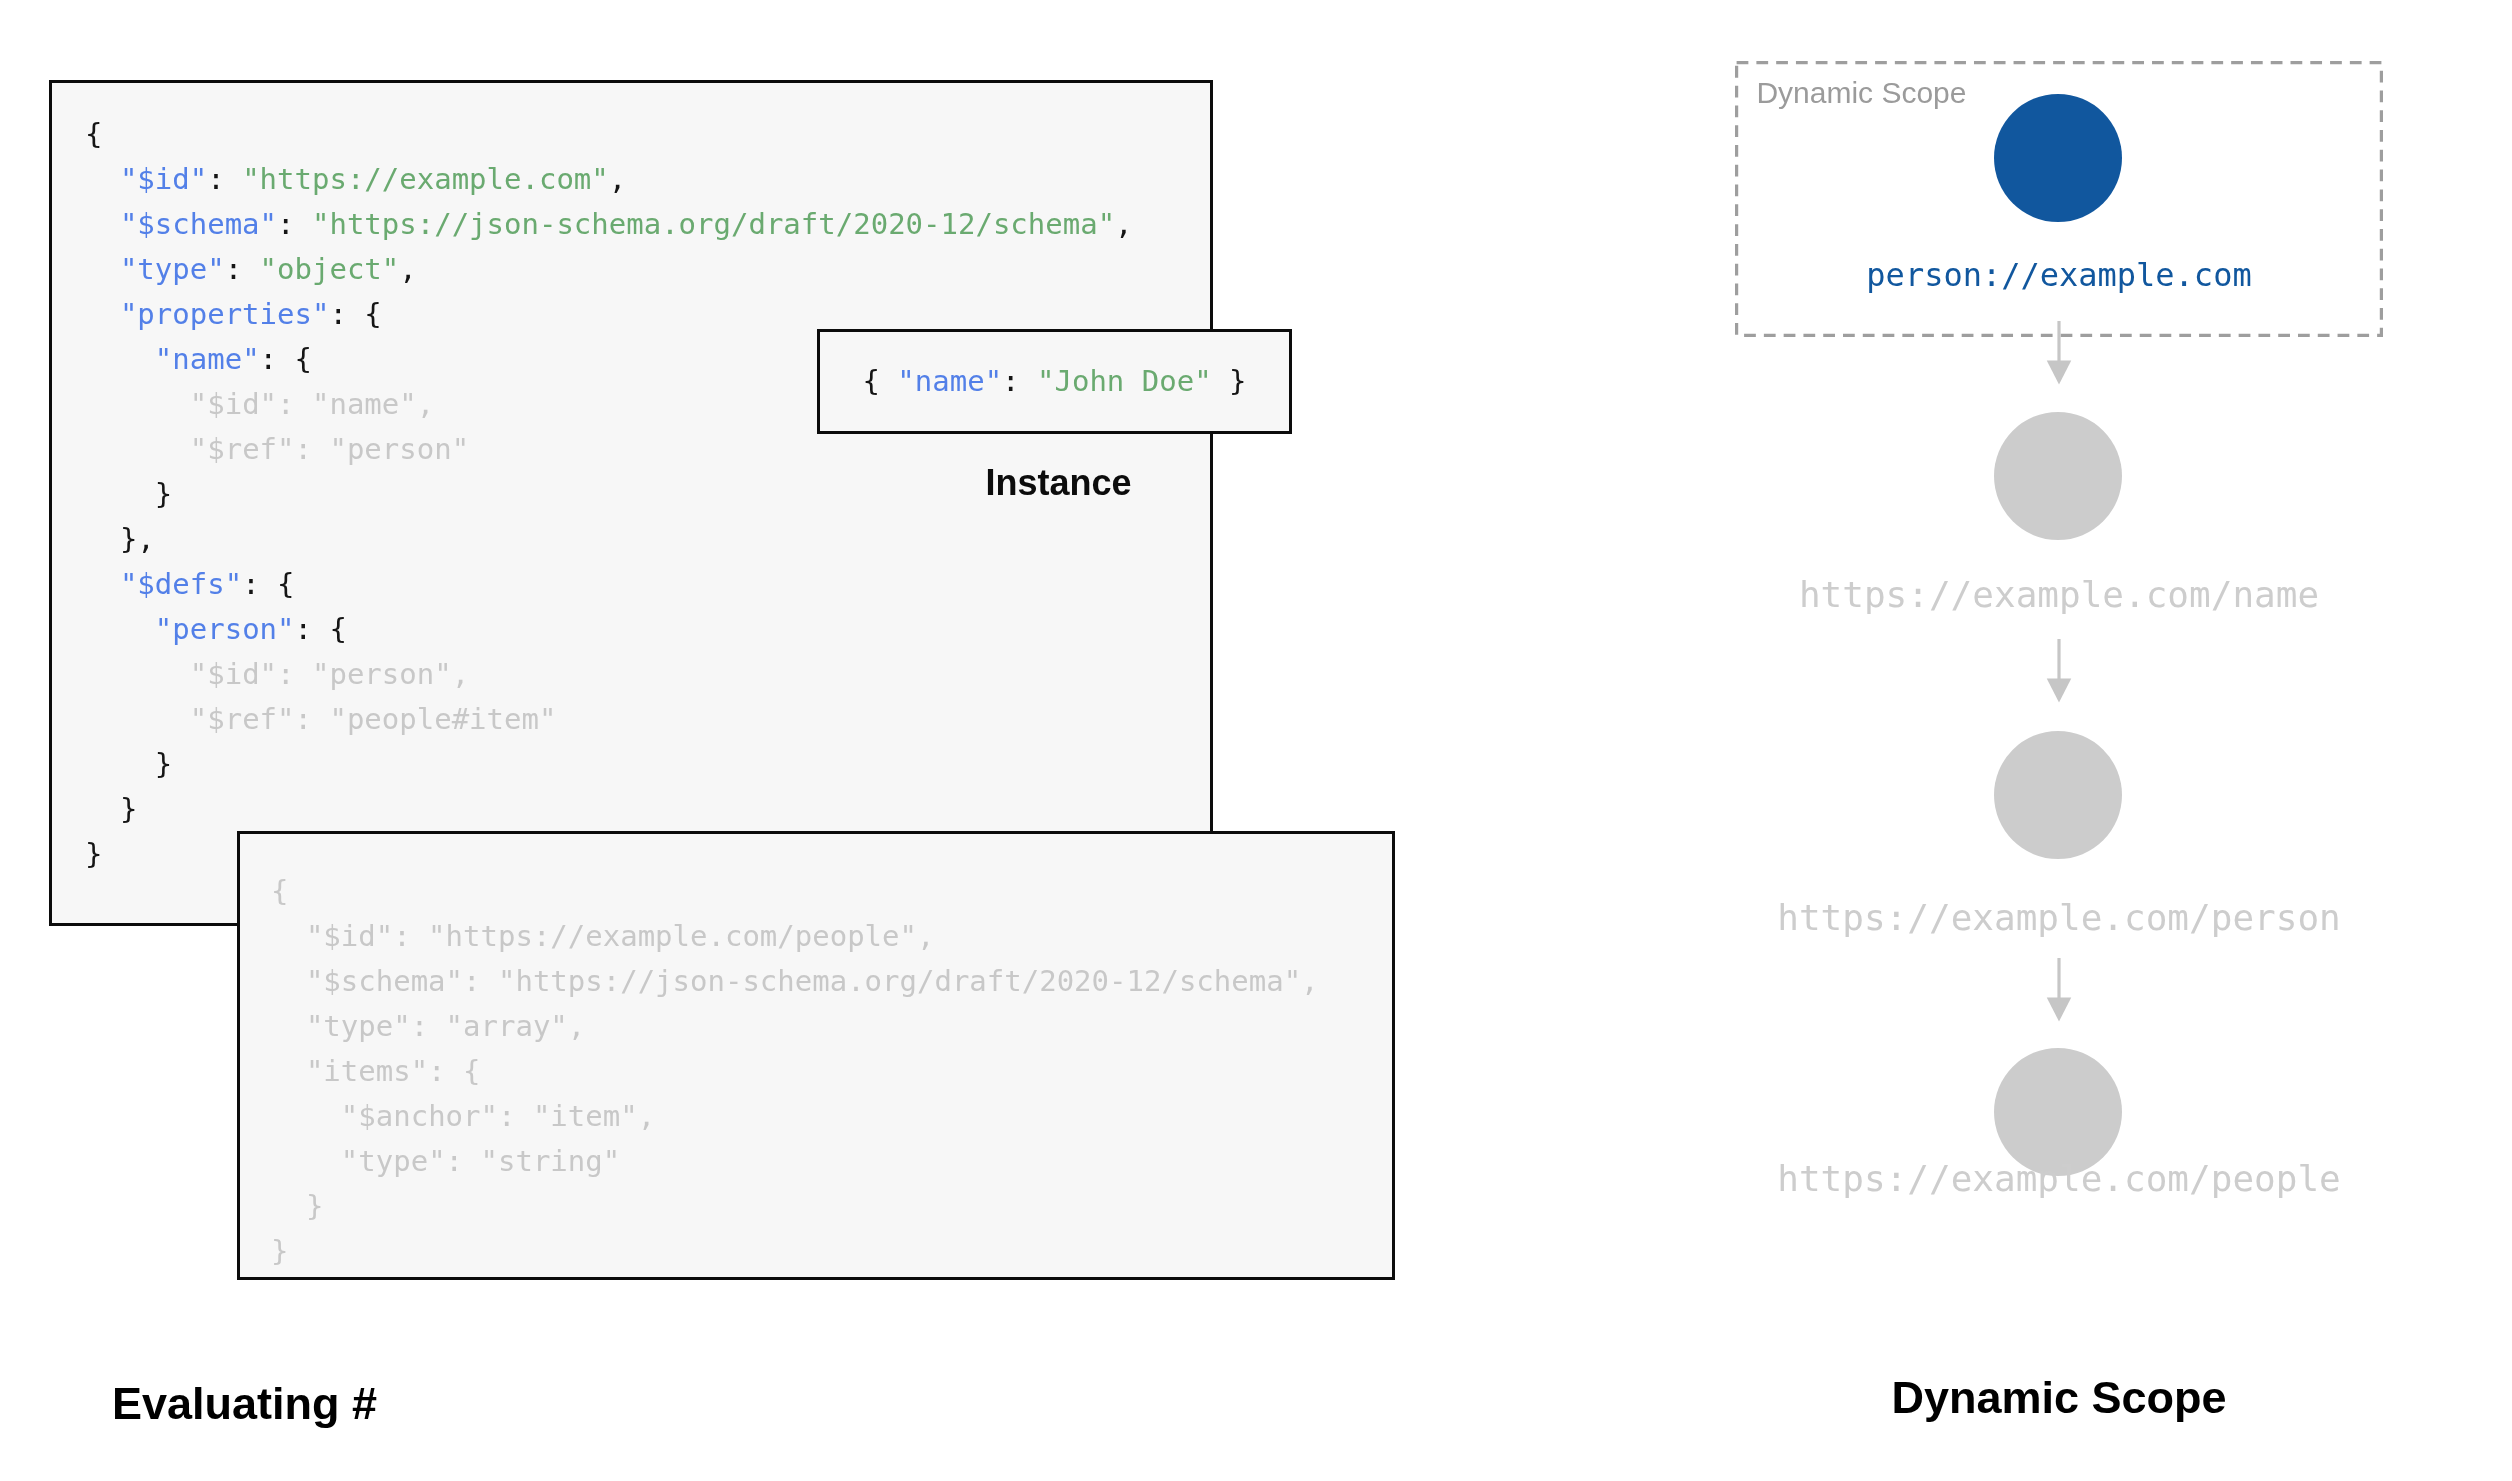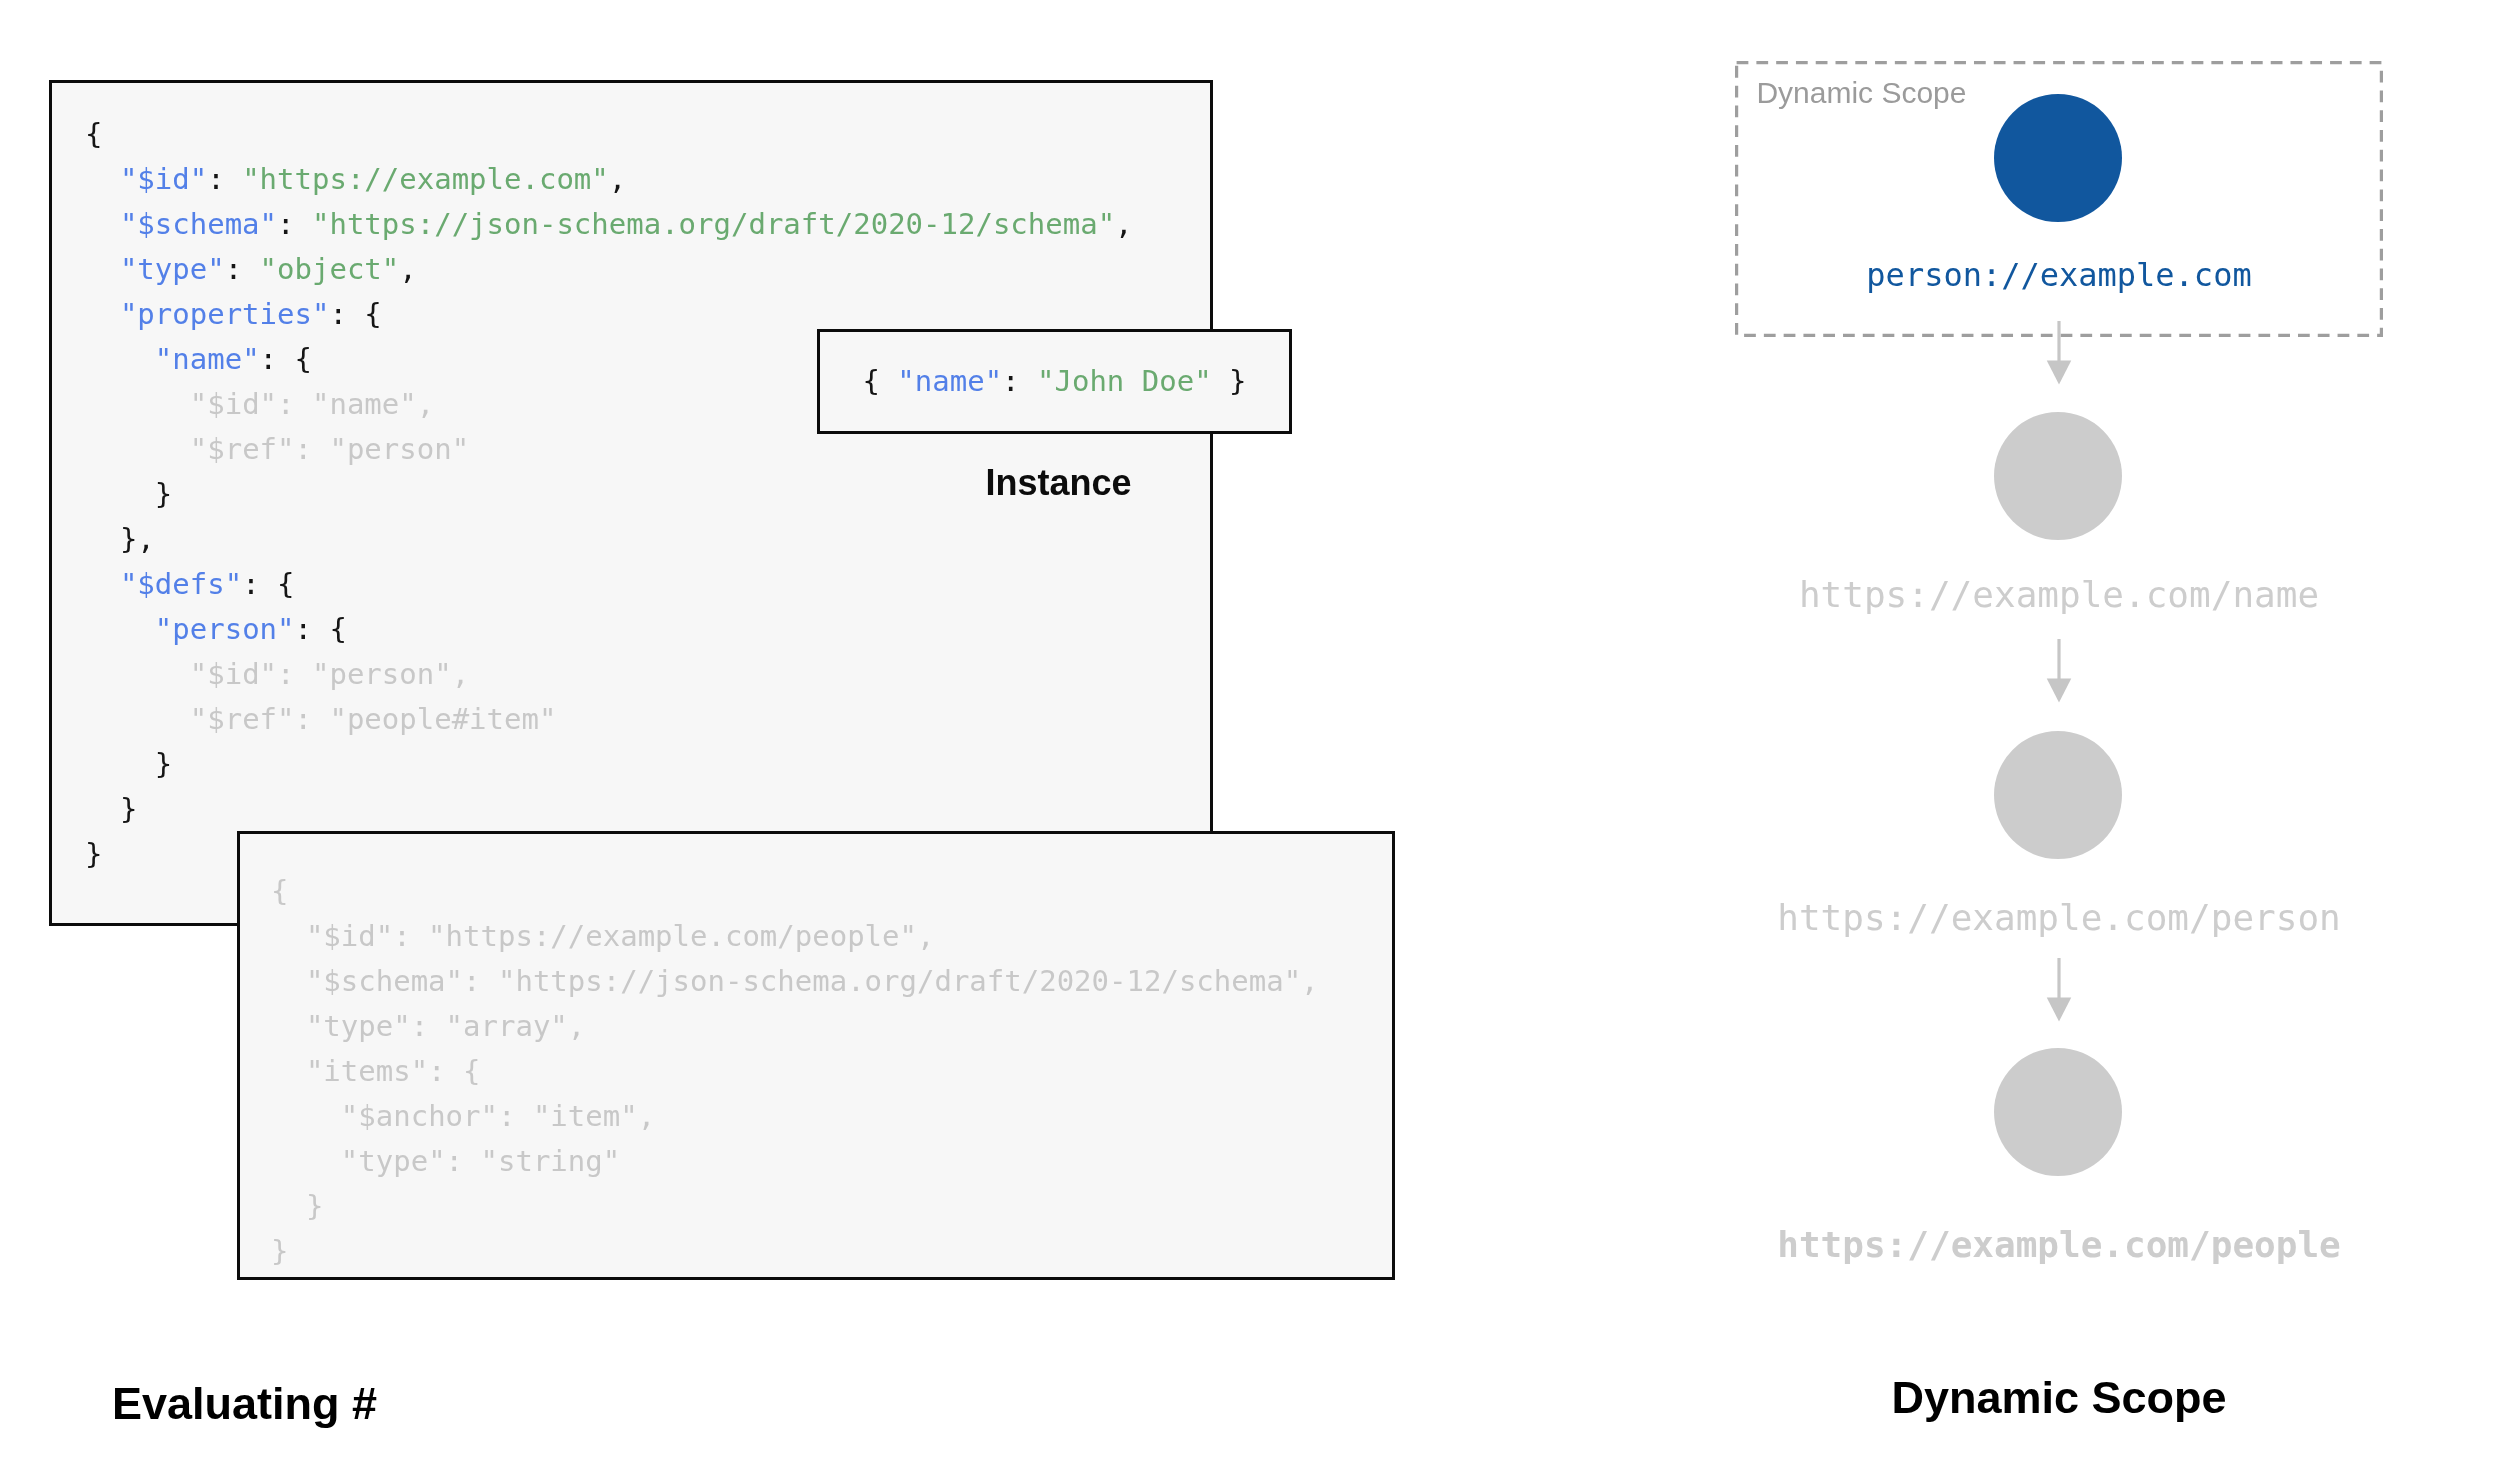--- a/index.html
+++ b/index.html
@@ -69,21 +69,21 @@
     font-family:"DejaVu Sans Mono", monospace;font-size:36px;
     color:#cdcdcd;
   }
   .scope-url-active{
     position:absolute;width:648px;left:0;top:195px;text-align:center;
     font-family:"DejaVu Sans Mono", monospace;font-size:32px;
     color:#11579e;
   }
   .url-node-1{top:574px;}
   .url-node-2{top:897px;}
-  .url-node-3{top:1224px;font-weight:bold;}
+  .url-node-3{top:1158px;}
   .arrow{position:absolute;left:2046px;z-index:2;}
   .arrow-1{top:321px;}
   .arrow-2{top:639px;}
   .arrow-3{top:958px;}
 </style>
 </head>
 <body>
 
 <div class="canvas">
 

